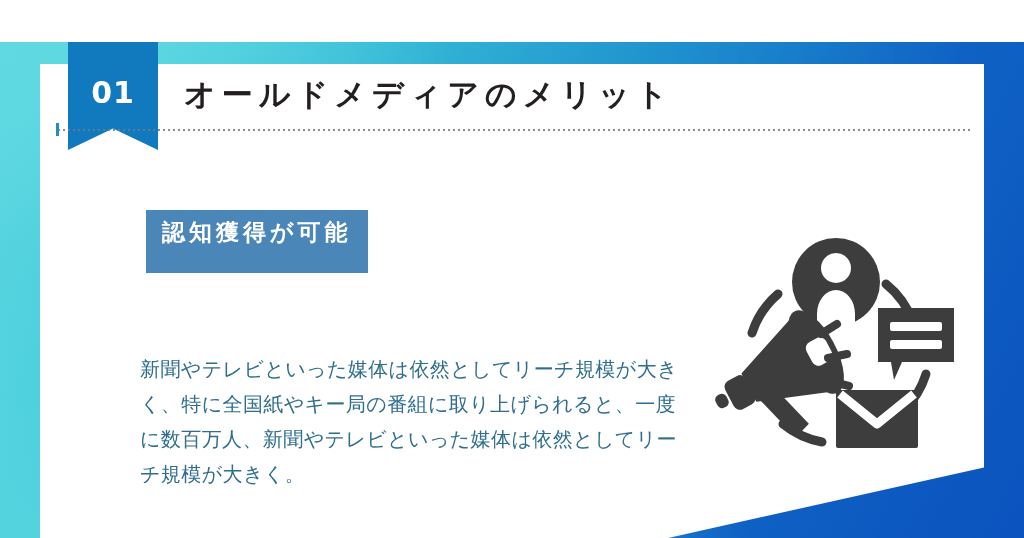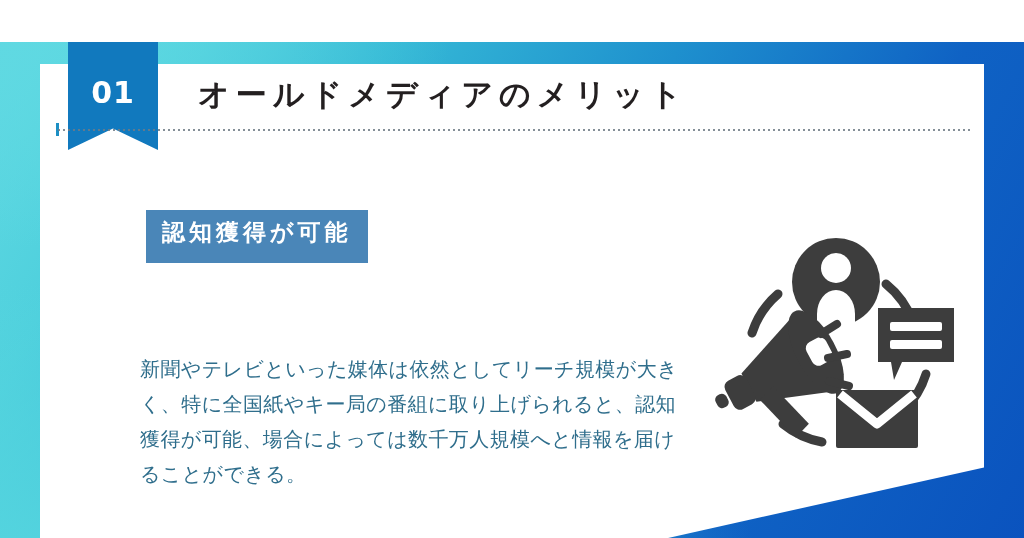--- a/index.html
+++ b/index.html
@@ -41,39 +41,39 @@
     background:#1179BE;
     -webkit-clip-path:polygon(0 0,100% 0,100% 100%,50% 80%,0 100%);
     clip-path:polygon(0 0,100% 0,100% 100%,50% 80%,0 100%);
     display:flex;align-items:flex-start;justify-content:center;
   }
   .ribbon-num{
     color:#ffffff;font-size:30px;font-weight:700;letter-spacing:1px;
     margin-top:33px;font-family:"DejaVu Sans","Liberation Sans",sans-serif;
   }
   .header-title{
-    position:absolute;left:198px;top:32px;
+    position:absolute;left:184px;top:32px;
     font-size:31px;font-weight:700;color:#231F20;letter-spacing:6px;
     white-space:nowrap;
   }
   .dotted-rule{
     position:absolute;left:58px;top:87px;width:912px;height:2px;
     background-image:repeating-linear-gradient(to right,#6f7b85 0 2px,rgba(0,0,0,0) 2px 5px);
     opacity:.85;
   }
   .rule-cap{
     position:absolute;left:56px;top:81px;width:3px;height:13px;background:#1C8FC4;
   }
 
   
   .badge{
     position:absolute;left:146px;top:168px;
     background:#4A86B8;color:#ffffff;
     font-size:23px;font-weight:700;letter-spacing:4px;
-    padding:7px 16px 15px 16px;white-space:nowrap;
+    padding:7px 16px 25px 16px;white-space:nowrap;
   }
   .subhead{
     position:absolute;left:142px;top:233px;
     font-size:35px;font-weight:700;color:#1A74B8;letter-spacing:2px;
     white-space:nowrap;
   }
   .body-copy{
     position:absolute;left:140px;top:310px;width:538px;
     font-size:20px;line-height:35px;color:#2F6E8C;font-weight:500;
     letter-spacing:.4px;text-align:left;
@@ -105,21 +105,21 @@
   </div>
 
   <div class="rule-cap"></div>
   <div class="dotted-rule"></div>
 
   <div class="header-title">オールドメディアのメリット</div>
 
   <div class="badge">認知獲得が可能</div>
 
 
-  <div class="body-copy">新聞やテレビといった媒体は依然としてリーチ規模が大きく、特に全国紙やキー局の番組に取り上げられると、認知獲得が可能、場合によっては数千万人規模へと情報を届けることができる。</div>
+  <div class="body-copy">新聞やテレビといった媒体は依然としてリーチ規模が大きく、特に全国紙やキー局の番組に取り上げられると、一度に数百万人、新聞やテレビといった媒体は依然としてリーチ規模が大きく。</div>
 
   <div class="illus">
     <svg width="270" height="236" viewBox="0 0 270 236" aria-hidden="true">
       <g fill="#3D3D3D">
 
         <g stroke="#3D3D3D" stroke-width="9" fill="none" stroke-linecap="round">
           <path d="M62 105 A 86 86 0 0 1 88 66"></path>
           <path d="M196 56 A 86 86 0 0 1 223 94"></path>
           <path d="M236 146 A 86 86 0 0 1 214 182"></path>
           <path d="M93 196 A 86 86 0 0 0 132 214"></path>

